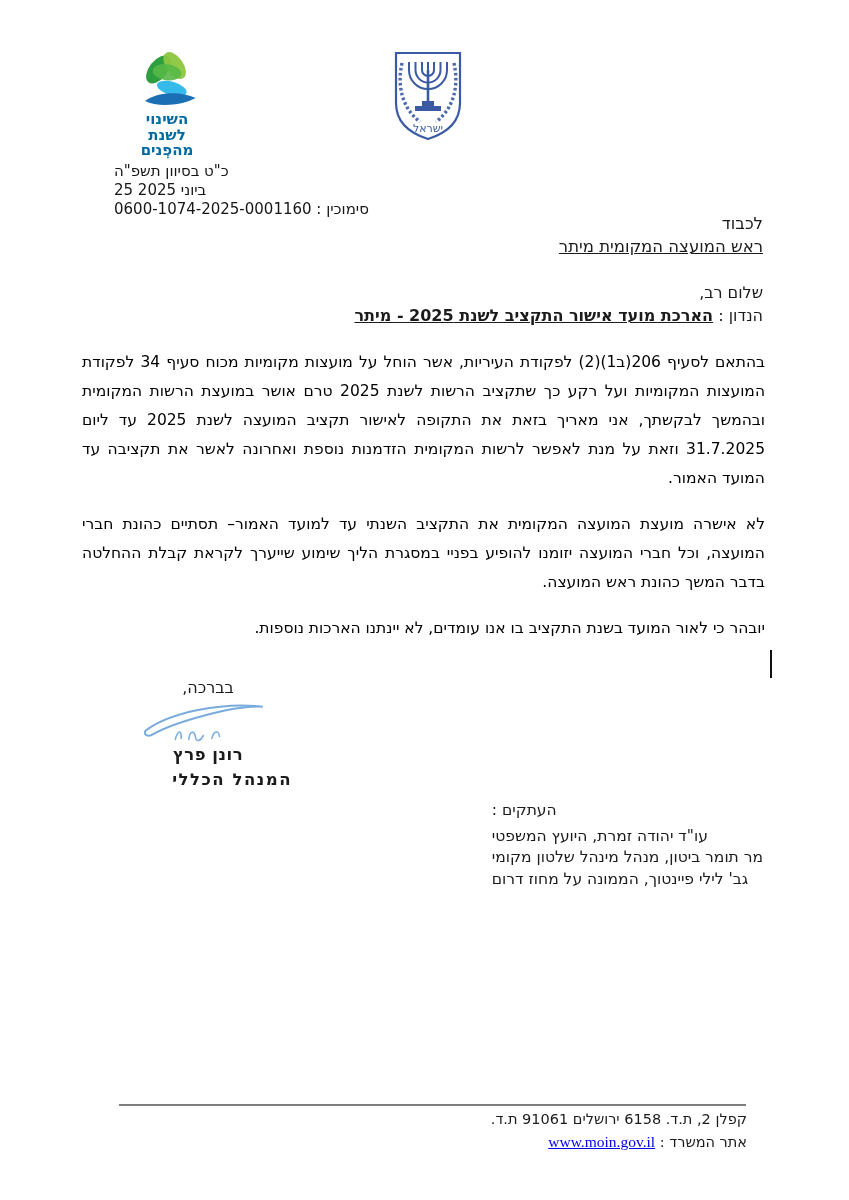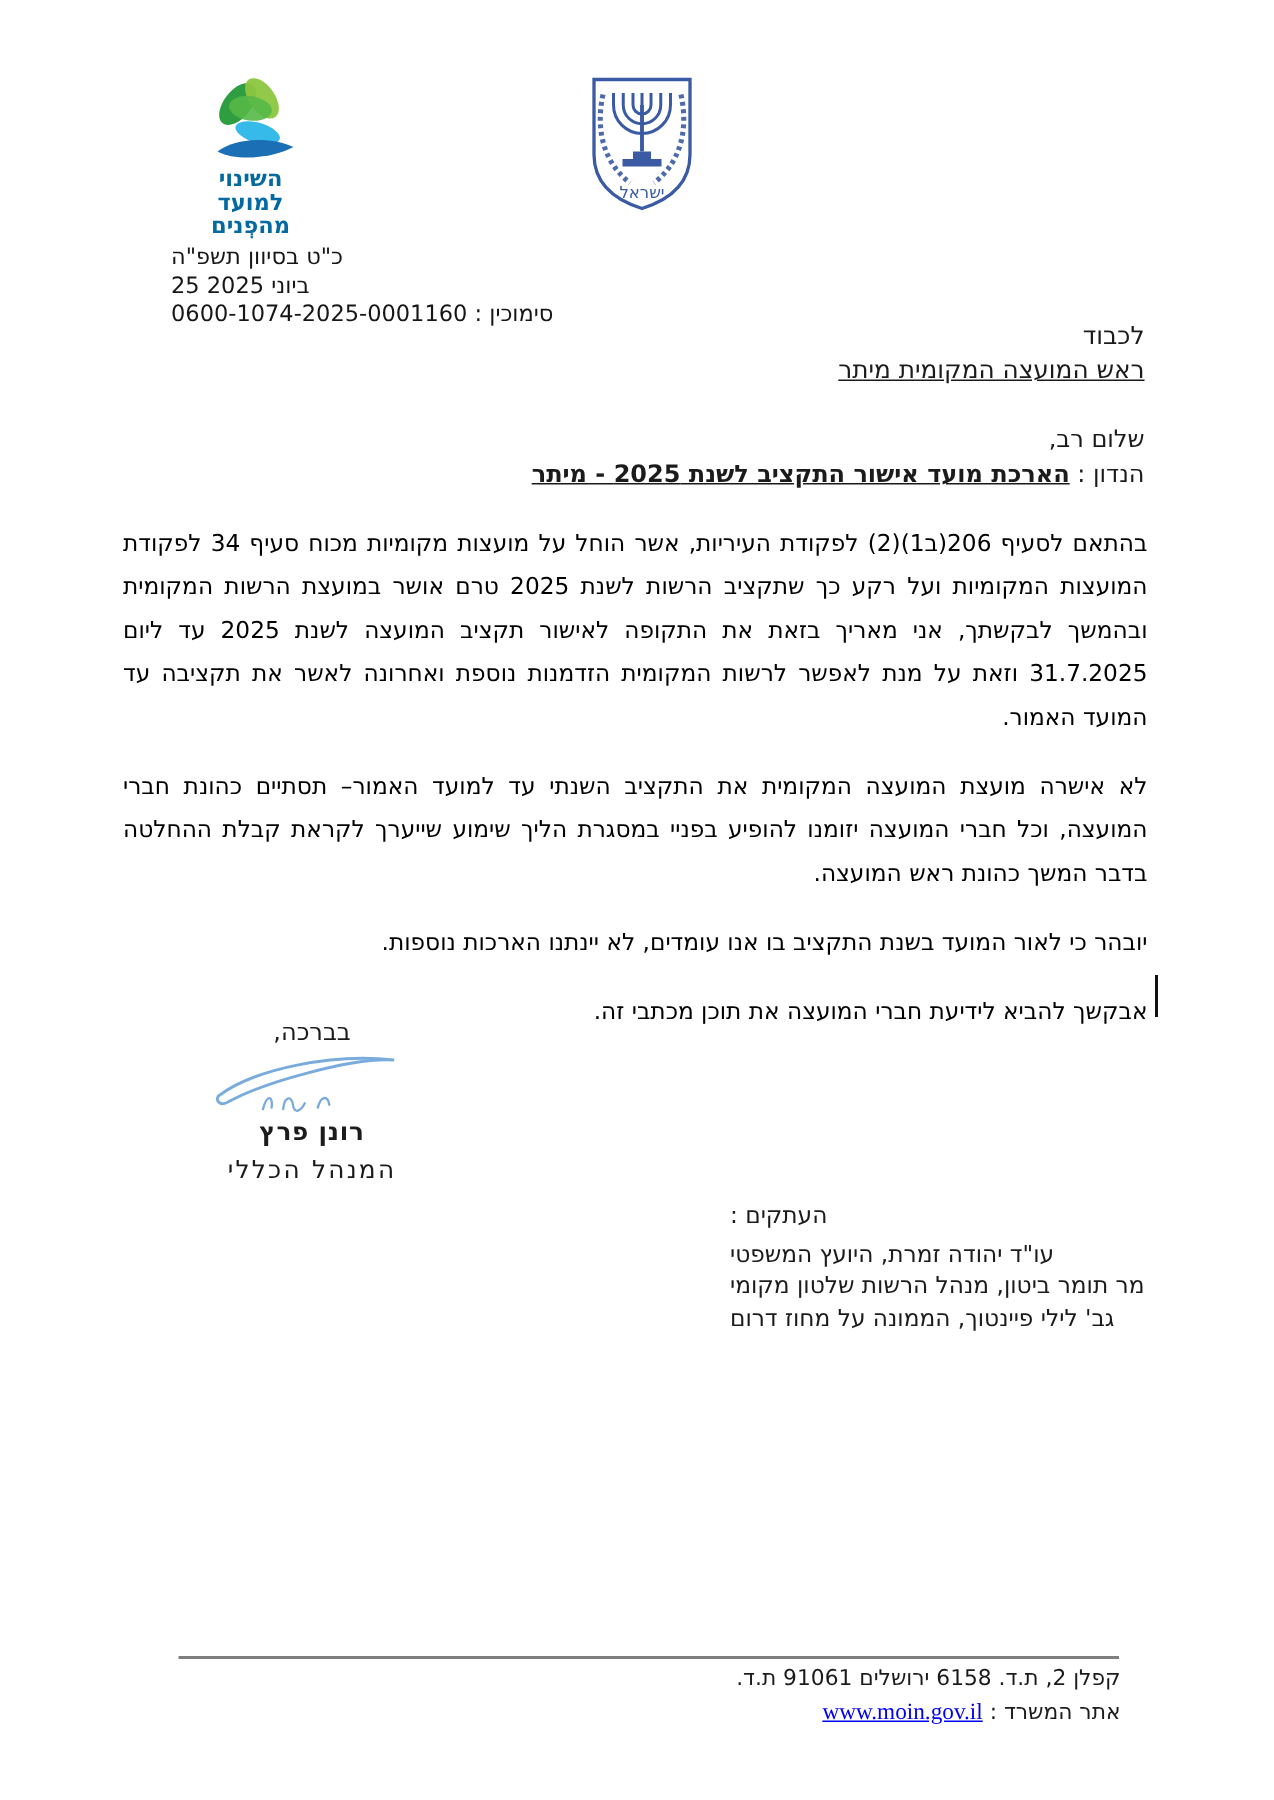--- a/index.html
+++ b/index.html
@@ -26,21 +26,21 @@
   
   .body-text{position:absolute;right:84px;top:348px;width:683px;direction:rtl;text-align:justify;
     font-size:15.5px;line-height:29px;color:#000000;}
   .body-text p{margin:0 0 17px 0;}
   .stray-mark{position:absolute;left:770px;top:650px;width:2px;height:28px;background:#111;}
   
   .signature{position:absolute;left:124px;top:678px;width:168px;text-align:center;direction:rtl;}
   .sig-closing{font-size:16px;text-align:center;}
   .signature svg{display:block;margin:2px auto -4px auto;}
   .sig-name{font-weight:bold;font-size:16.5px;letter-spacing:.5px;}
-  .sig-title{font-weight:normal;font-size:16.5px;letter-spacing:1.5px;margin-top:6px;}
+  .sig-title{font-weight:bold;font-size:16.5px;letter-spacing:1.5px;margin-top:6px;text-align:right;}
   
   .copies{position:absolute;right:86px;top:800px;direction:rtl;text-align:left;font-size:15.5px;line-height:21.5px;}
   .copies-label{margin-bottom:4px;}
   
   .footer-rule{position:absolute;left:119px;top:1104px;width:627px;height:2px;background:#7f7f7f;}
   .footer-right{position:absolute;right:102px;top:1109px;direction:rtl;text-align:right;font-size:14.5px;line-height:21.5px;}
   .footer-left{position:absolute;right:487px;top:1109px;direction:rtl;text-align:right;font-size:14.5px;line-height:21.5px;}
   .site-link{color:#0000ee;text-decoration:underline;font-family:"Liberation Serif","DejaVu Serif",serif;font-size:15.5px;cursor:pointer;}
   .footer-email{margin-inline-start:14px;font-family:"Liberation Sans","DejaVu Sans",sans-serif;}
 </style>
@@ -52,21 +52,21 @@
   <div class="logo">
     <svg width="86" height="64" viewBox="0 0 90 66">
       <ellipse cx="36" cy="24" rx="17" ry="9.5" fill="#2f9e41" transform="rotate(-52 36 24)"></ellipse>
       <ellipse cx="53" cy="20" rx="16" ry="9" fill="#8dc63f" transform="rotate(55 53 20)" opacity="0.95"></ellipse>
       <ellipse cx="45" cy="27" rx="15" ry="8.5" fill="#57b847" transform="rotate(8 45 27)" opacity="0.9"></ellipse>
       <ellipse cx="50" cy="44" rx="16" ry="7" fill="#2bb6e8" transform="rotate(16 50 44)" opacity="0.95"></ellipse>
       <path d="M22,57 C36,47 60,47 75,54 C60,62 35,64 22,57 Z" fill="#1b6fb5"></path>
     </svg>
     <div class="logo-text">
       <div>השינוי</div>
-      <div>למועד</div>
+      <div>לשנת</div>
       <div>מהפְנים</div>
     </div>
   </div>
 
   <div class="emblem">
     <svg width="82" height="97" viewBox="0 0 82 97">
       <g stroke="#3a5aa3" fill="none" stroke-width="2.2">
         <path d="M9,5 H73 V55 C73,74 60,85 41,91 C22,85 9,74 9,55 Z"></path>
       </g>
       <g stroke="#3a5aa3" fill="none" stroke-width="3.4" stroke-dasharray="2.6 2.4" opacity="0.9">
@@ -100,41 +100,40 @@
 
   <div class="subject">
     <span>הנדון :</span>
     <span class="subject-text">הארכת מועד אישור התקציב לשנת 2025 - מיתר</span>
   </div>
 
   <div class="body-text">
     <p>בהתאם לסעיף 206(ב1)(2) לפקודת העיריות, אשר הוחל על מועצות מקומיות מכוח סעיף 34 לפקודת המועצות המקומיות ועל רקע כך שתקציב הרשות לשנת 2025 טרם אושר במועצת הרשות המקומית ובהמשך לבקשתך, אני מאריך בזאת את התקופה לאישור תקציב המועצה לשנת 2025 עד ליום 31.7.2025 וזאת על מנת לאפשר לרשות המקומית הזדמנות נוספת ואחרונה לאשר את תקציבה עד המועד האמור.</p>
     <p>לא אישרה מועצת המועצה המקומית את התקציב השנתי עד למועד האמור– תסתיים כהונת חברי המועצה, וכל חברי המועצה יזומנו להופיע בפניי במסגרת הליך שימוע שייערך לקראת קבלת ההחלטה בדבר המשך כהונת ראש המועצה.</p>
     <p>יובהר כי לאור המועד בשנת התקציב בו אנו עומדים, לא יינתנו הארכות נוספות.</p>
-    <p>אבקשך להביא לידיעת חברי המועצה את תוכן מכתבי זה.</p>
   </div>
 
   <div class="stray-mark"></div>
 
   <div class="signature">
     <div class="sig-closing">בברכה,</div>
     <svg width="138" height="50" viewBox="0 0 140 52">
       <g stroke="#79abdd" fill="none" stroke-width="2" stroke-linecap="round">
         <path d="M5,33 C30,14 85,3 127,8 C98,6 35,24 12,37 C7,40 3,37 5,33"></path>
         <path d="M36,42 c3,-11 7,-9 6,-1 m8,1 c1,-9 6,-10 7,-2 c1,5 5,4 8,-2 m9,3 c2,-8 7,-9 8,-2" stroke-width="1.6"></path>
       </g>
     </svg>
     <div class="sig-name">רונן פרץ</div>
     <div class="sig-title">המנהל הכללי</div>
   </div>
 
   <div class="copies">
     <div class="copies-label">העתקים :</div>
     <div>עו"ד יהודה זמרת, היועץ המשפטי</div>
-    <div>מר תומר ביטון, מנהל הרשות שלטון מקומי</div>
+    <div>מר תומר ביטון, מנהל מינהל שלטון מקומי</div>
     <div>גב' לילי פיינטוך, הממונה על מחוז דרום</div>
   </div>
 
   <div class="footer-rule"></div>
 
   <div class="footer-right">
     <div>קפלן 2, ת.ד. 6158 ירושלים 91061 ת.ד.</div>
     <div>
       <span>אתר המשרד :</span>
       <a class="site-link">www.moin.gov.il</a>

